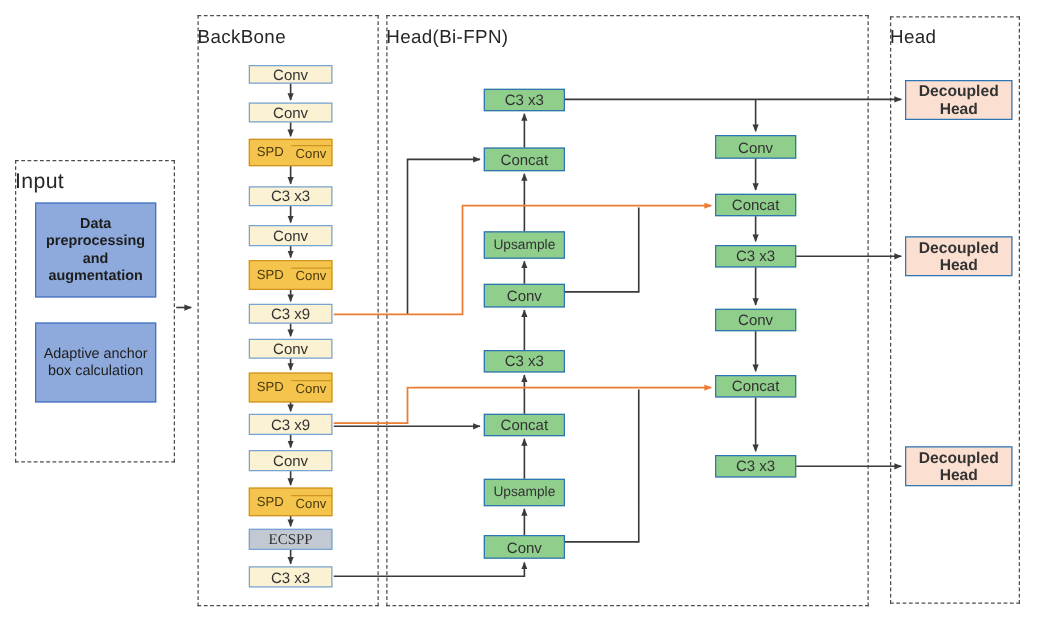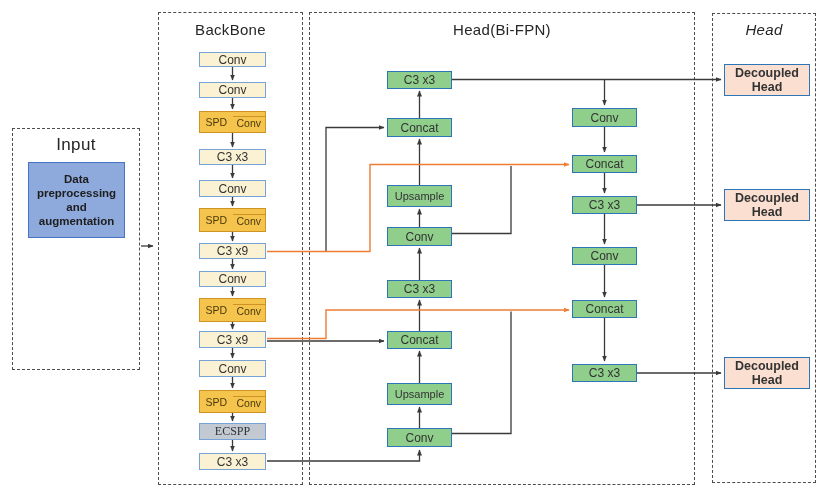--- a/index.html
+++ b/index.html
@@ -1,19 +1,19 @@
 <!DOCTYPE html>
 <html style="--bb-fill: #FBF1D3; --bb-border: #76A3D6; --spd-fill: #F5C44C; --spd-border: #CE9322; --ecspp-fill: #C2C9D3; --green-fill: #8FCE8B; --green-border: #2E75B6; --head-fill: #FBDFD0; --head-border: #2E75B6; --input-fill: #8EA9DB; --input-border: #4472C4; --line-black: #3A3A3A; --line-orange: #ED7D31;"><head>
 <meta charset="utf-8">
 <style>
   html,body{margin:0;padding:0;background:#fff;}
   .wrap{position:relative;width:830px;height:494px;background:#ffffff;
         font-family:"Liberation Sans",sans-serif;overflow:hidden;}
   .frame{position:absolute;border:1.5px dashed #4d4d4d;box-sizing:border-box;background:transparent;}
-  .sec-title{position:absolute;color:#262626;font-size:15px;text-align:center;letter-spacing:.3px;}
+  .sec-title{position:absolute;color:#262626;font-size:15px;letter-spacing:.3px;}
   .box{position:absolute;display:flex;align-items:center;justify-content:center;
        text-align:center;color:#333;box-sizing:border-box;z-index:2;}
   .bb{left:199px;width:67px;font-size:12px;background:var(--bb-fill);
       border:1.3px solid var(--bb-border);}
   .spd{background:var(--spd-fill);border:1.3px solid var(--spd-border);
        flex-direction:row;font-size:10.5px;line-height:10px;color:#4a3a10;}
   .spd > div{width:100%;text-align:center;}
   .spd-l2{border-top:1.2px solid var(--spd-border);padding-top:1px;}
   .ecspp{background:var(--ecspp-fill) !important;}
   .green{background:var(--green-fill);border:1.4px solid var(--green-border);font-size:12px;}
@@ -36,23 +36,24 @@
 <div class="wrap">
 
   <div class="frame" style="left:12px;top:128px;width:128px;height:242px;"></div>
   <div class="frame" style="left:158px;top:12px;width:145px;height:473px;"></div>
   <div class="frame" style="left:309px;top:12px;width:386px;height:473px;"></div>
   <div class="frame" style="left:712px;top:13px;width:104px;height:470px;"></div>
 
   <div class="sec-title" style="left:12px;top:135px;width:128px;font-size:17px;">Input</div>
   <div class="sec-title" style="left:158px;top:21px;width:145px;">BackBone</div>
   <div class="sec-title" style="left:309px;top:21px;width:386px;">Head(Bi-FPN)</div>
-  <div class="sec-title" style="left:712px;top:21px;width:104px;font-style:italic;">Head</div>
+  <div class="sec-title" style="left:712px;top:21px;width:104px;">Head</div>
 
   <div class="box inputbox" style="top:162px;height:76px;font-weight:bold;">Data preprocessing and augmentation</div>
+  <div class="box inputbox" style="top:258px;height:64px;">Adaptive anchor box calculation</div>
 
   <div class="box bb" style="top:52px;height:15px;">Conv</div>
   <div class="box bb" style="top:82px;height:16px;">Conv</div>
   <div class="box bb spd" style="top:111px;height:22px;">
     <div>SPD</div>
     <div class="spd-l2">Conv</div>
   </div>
   <div class="box bb" style="top:149px;height:16px;">C3 x3</div>
   <div class="box bb" style="top:180px;height:17px;">Conv</div>
   <div class="box bb spd" style="top:208px;height:24px;">

